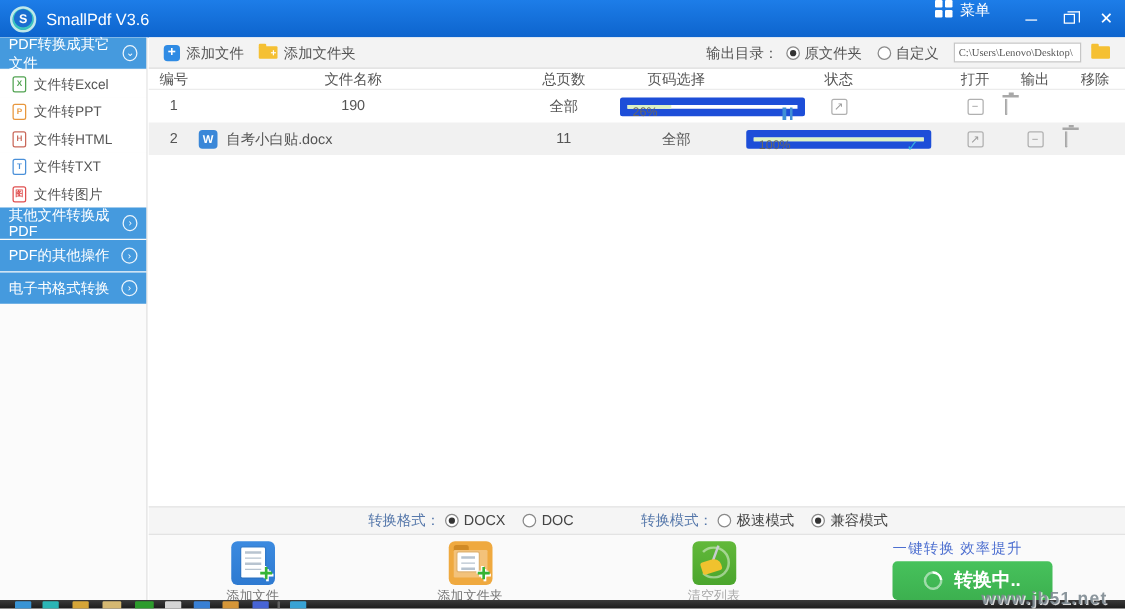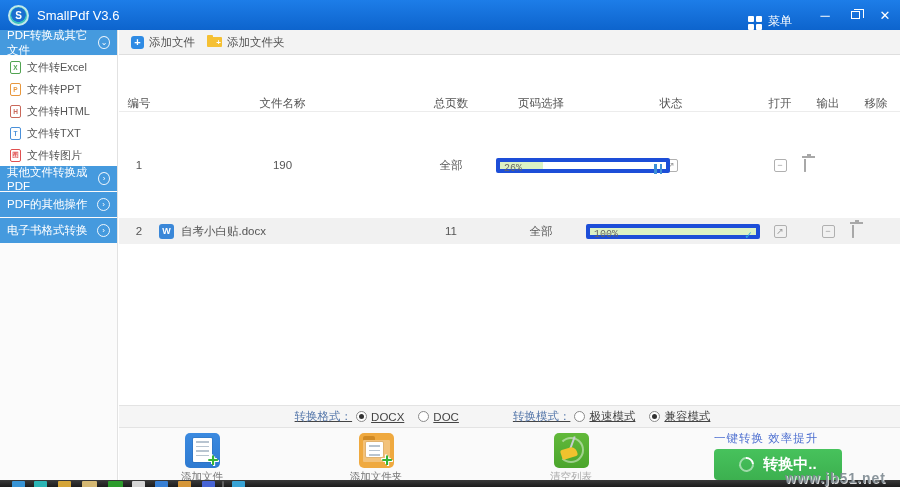--- a/index.html
+++ b/index.html
@@ -7,21 +7,21 @@
   .window { position:relative; width:900px; height:487px; background:#fff; overflow:hidden; margin:0 auto; }
 
   
   .titlebar { position:absolute; top:0; left:0; width:100%; height:30px;
     background:linear-gradient(#1d7de8,#0d64cd); display:flex; align-items:center; color:#fff; }
   .logo { width:21px; height:21px; border-radius:50%; margin-left:8px;
     background:radial-gradient(circle at 50% 45%, #1a6fd0 55%, #39c6c0 60%, #2aa8b8 100%);
     border:2px solid #bfe8ea; display:flex; align-items:center; justify-content:center;
     color:#fff; font-size:10px; font-weight:bold; }
   .apptitle { margin-left:8px; font-size:13px; }
-  .tb-right { margin-left:auto; display:flex; align-items:flex-end; height:100%; }
+  .tb-right { margin-left:auto; display:flex; align-items:flex-start; height:100%; }
   .menu-grid { width:14px; height:14px; display:grid; grid-template-columns:6px 6px; grid-template-rows:6px 6px; gap:2px; margin-right:6px; }
   .menu-grid i { background:#fff; border-radius:1px; }
   .menu-label { font-size:12px; margin-right:18px; }
   .winbtn { width:30px; height:30px; display:flex; align-items:center; justify-content:center; font-size:13px; cursor:default; }
   .restore-glyph { width:9px; height:8px; border:1px solid #fff; position:relative; }
   .restore-glyph::before { content:""; position:absolute; top:-3px; left:2px; width:9px; height:8px; border:1px solid #fff; border-bottom:none; border-left:none; }
 
   
   .sidebar { position:absolute; top:30px; left:0; width:118px; bottom:7px; background:#fbfbfb;
     border-right:1px solid #e2e2e2; display:flex; flex-direction:column; }
@@ -53,45 +53,45 @@
   .folder-ico::before { content:""; position:absolute; top:-2px; left:0; width:6px; height:3px; background:#f5c033; border-radius:1px 1px 0 0; }
   .folder-ico .plus { position:absolute; right:1px; bottom:0; color:#fff; font-size:8px; font-weight:bold; line-height:1; }
   .outdir { margin-left:auto; display:flex; align-items:center; }
   .radio { width:11px; height:11px; border:1px solid #8a8a8a; border-radius:50%; background:#fff; display:inline-block; position:relative; margin-right:4px; flex:none; }
   .radio.checked::after { content:""; position:absolute; left:2px; top:2px; width:5px; height:5px; border-radius:50%; background:#333; }
   .ropt { display:flex; align-items:center; margin-right:12px; cursor:pointer; }
   .pathbox { width:102px; height:16px; border:1px solid #c6c6c6; background:#fff; font-size:8.5px;
     font-family:"Liberation Serif","DejaVu Serif",serif; color:#555; padding:0 3px; margin-right:6px; }
   .outdir .folder-ico { margin-right:12px; margin-left:2px; }
 
-  .grid { display:grid; grid-template-columns:40px 247px 90px 90px 170px 48px 48px 48px; align-items:center;margin-top:40px; }
+  .grid { display:grid; grid-template-columns:40px 247px 90px 90px 170px 48px 48px 48px; align-items:center; }
   .thead { height:17px; font-size:11.5px; color:#555; border-bottom:1px solid #ececec; }
   .thead div { text-align:center; }
   .trow { height:26px; font-size:11.5px; color:#555; }
   .trow.alt { background:#f1f1f1; }
   .c-center { text-align:center; }
   .c-name { display:flex; align-items:center; text-align:left; }
   .fileicon { width:15px; height:15px; border-radius:3px; color:#fff; display:flex; align-items:center;
     justify-content:center; font-weight:bold; margin-right:7px; flex:none; }
-  .progress { width:174px; height:15px; border:4px solid #1d4ed8; background:#fff; position:relative; margin:0 auto; border-radius:2px;font-family:Liberation Mono, monospace; }
+  .progress { width:148px; height:15px; border:6px solid #1d4ed8; background:#fff; position:relative; margin:0 auto; border-radius:2px; }
   .progress .fill { position:absolute; left:0; top:0; bottom:0; background:#dcf2c4; }
   .progress .plabel { position:absolute; left:4px; top:1px; font-size:10px; color:#666; }
   .pause-ico { position:absolute; right:4px; top:2px; width:8px; height:10px; display:flex; justify-content:space-between; }
   .pause-ico i { width:2.5px; background:#3f8fd6; }
   .check-ico { position:absolute; right:4px; top:0; color:#35aede; font-size:12px; font-weight:bold; }
   .linkout-ico { width:13px; height:13px; border:1px solid #b0b0b0; border-radius:2px; color:#9a9a9a;
     font-size:9px; display:flex; align-items:center; justify-content:center; margin:0 auto; cursor:pointer; line-height:1; }
   .trash { width:9px; height:11px; border:1px solid #a8a8a8; border-top:none; border-radius:0 0 2px 2px; position:relative; margin:0 auto; cursor:pointer; }
   .trash::before { content:""; position:absolute; top:-3px; left:-3px; width:13px; height:2px; background:#a8a8a8; }
   .trash::after { content:""; position:absolute; top:-5px; left:2px; width:4px; height:2px; background:#a8a8a8; }
 
   .spacer { flex:1; background:#fff; }
 
   .optionsbar { height:23px; background:#f5f5f5; border-top:1px solid #e3e3e3; border-bottom:1px solid #e3e3e3;
-    display:flex; align-items:center; justify-content:center; font-size:11.5px; color:#444;text-decoration:underline; }
+    display:flex; align-items:center; justify-content:center; font-size:11.5px; color:#444; }
   .optlabel { color:#5577aa; margin-right:4px; }
   .optionsbar .ropt { margin-right:14px; }
   .optgap { width:40px; }
 
   .actions { height:52px; background:#fafafa; position:relative; }
   .action-item { position:absolute; width:70px; text-align:center; font-size:10.5px; color:#777; cursor:pointer; }
   .bigico { width:35px; height:35px; border-radius:5px; margin:0 auto 2px; position:relative; }
   .bigico .paper { position:absolute; left:8px; top:5px; width:19px; height:24px; background:#fff; border-radius:1px;
     box-shadow:0 0 0 1px rgba(0,0,0,.08); }
   .bigico .paper i { display:block; height:1.5px; background:#b8c4d0; margin:3px 3px 0; }
@@ -195,20 +195,33 @@
       <div class="tbtn">
         <span class="addfile-ico">+</span>
         <span>添加文件</span>
       </div>
       <div class="tbtn">
         <span class="folder-ico">
             <span class="plus">+</span>
           </span>
         <span>添加文件夹</span>
       </div>
+      <div class="outdir">
+        <span style="margin-right:6px;">输出目录：</span>
+        <span class="ropt">
+          <span class="radio checked"></span>
+          <span>原文件夹</span>
+        </span>
+        <span class="ropt">
+          <span class="radio"></span>
+          <span>自定义</span>
+        </span>
+        <input class="pathbox" readonly="" value="C:\Users\Lenovo\Desktop\" style="">
+        <span class="folder-ico"></span>
+      </div>
     </div>
 
     <div class="grid thead">
       <div>编号</div>
       <div>文件名称</div>
       <div>总页数</div>
       <div>页码选择</div>
       <div>状态</div>
       <div>打开</div>
       <div>输出</div>

